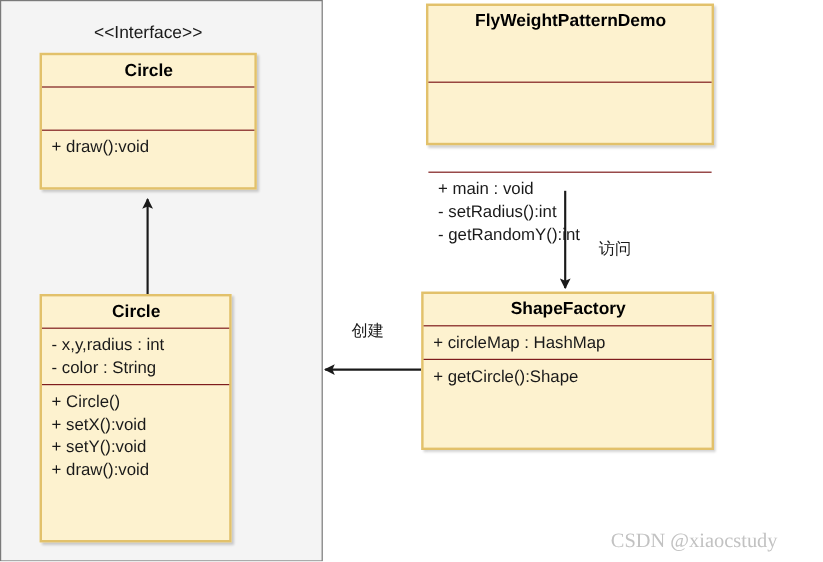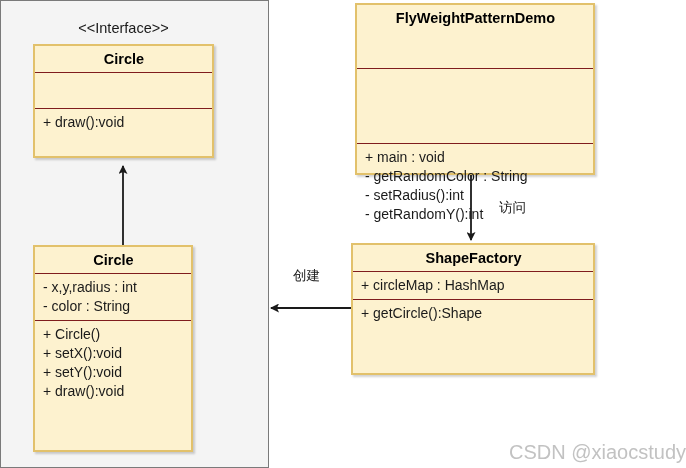--- a/index.html
+++ b/index.html
@@ -84,23 +84,24 @@
     left: 0;
     top: 0;
     width: 686px;
     height: 468px;
     pointer-events: none;
   }
 
   
   .watermark {
     position: absolute;
-    font-size: 20px;
+    font-size: 17px;
     color: #c2c2c2;
     white-space: nowrap;
+    font-family: Liberation Serif, serif;
   }
 </style>
 </head>
 <body>
 
 <div id="canvas">
 
   <div class="panel" style="left:0px; top:0px; width:269px; height:468px;"></div>
 
   <svg class="edges" viewBox="0 0 686 468" width="686" height="468">
@@ -143,26 +144,25 @@
       <div class="uml-row">- color : String</div>
     </div>
     <div class="uml-section sec-ops">
       <div class="uml-row">+ Circle()</div>
       <div class="uml-row">+ setX():void</div>
       <div class="uml-row">+ setY():void</div>
       <div class="uml-row">+ draw():void</div>
     </div>
   </div>
 
-  <div class="uml-class" style="left:355px; top:3px; width:240px; height:172px;gap:37px;">
+  <div class="uml-class" style="left:355px; top:3px; width:240px; height:118px;gap:37px;">
     <div class="uml-section uml-name">FlyWeightPatternDemo</div>
     <div class="uml-section sec-attrs" style="height:38px;"></div>
     <div class="uml-section sec-ops">
       <div class="uml-row">+ main : void</div>
-      <div class="uml-row">- getRandomColor : String</div>
       <div class="uml-row">- setRadius():int</div>
       <div class="uml-row">- getRandomY():int</div>
     </div>
   </div>
 
   <div class="uml-class" style="left:351px; top:243px; width:244px; height:132px;">
     <div class="uml-section uml-name">ShapeFactory</div>
     <div class="uml-section sec-attrs">
       <div class="uml-row">+ circleMap : HashMap</div>
     </div>

